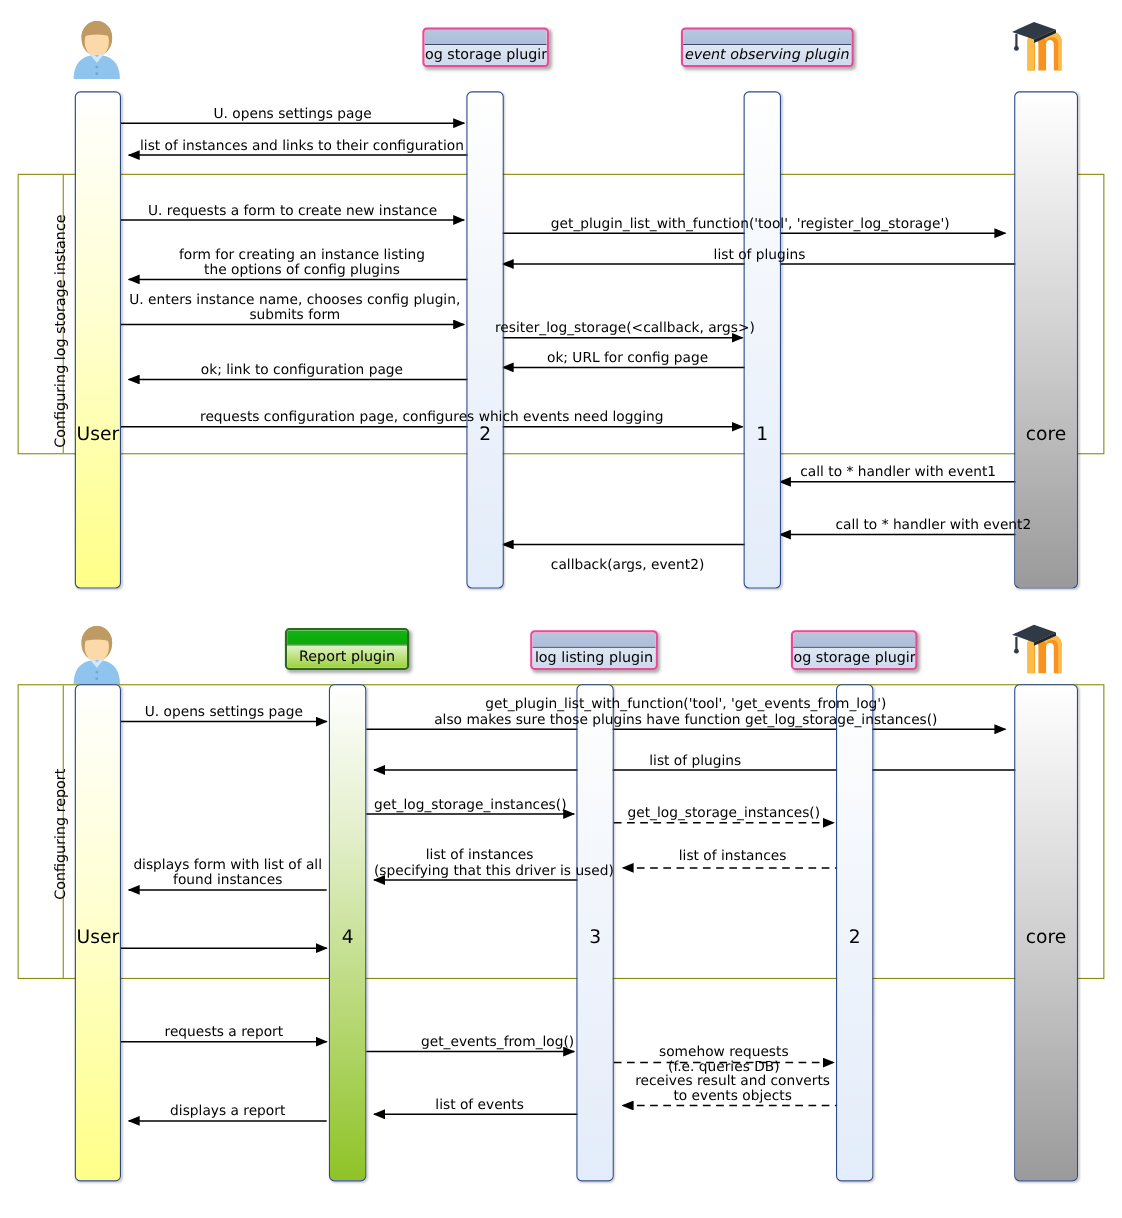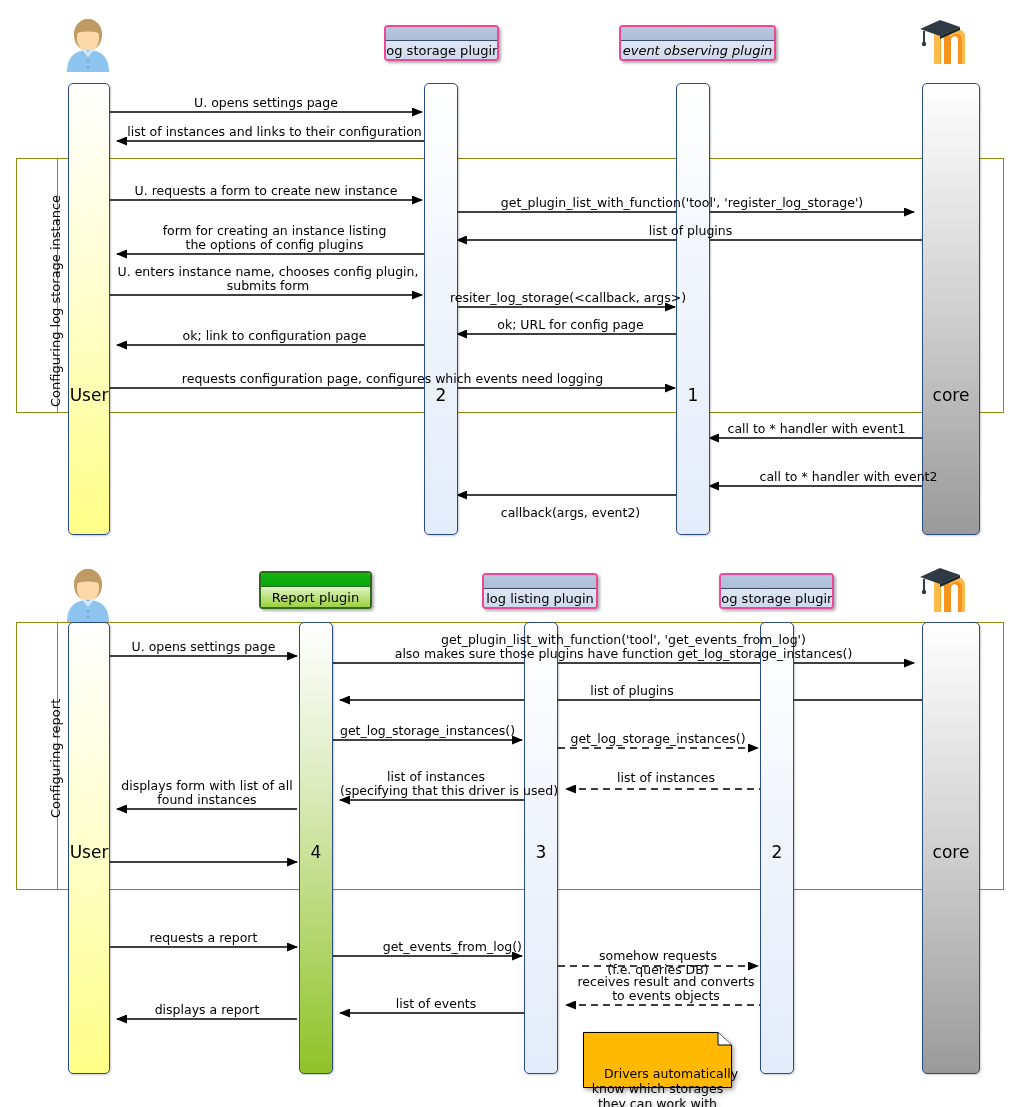--- a/index.html
+++ b/index.html
@@ -294,23 +294,14 @@
 found instances</div>
   <div class="msg" style="left:110px;top:931px;width:187px;">requests a report</div>
   <div class="msg" style="left:333px;top:940px;width:189px;text-align:right;">get_events_from_log()</div>
   <div class="msg" style="left:558px;top:949px;width:200px;">somehow requests
 (f.e. queries DB)</div>
   <div class="msg" style="left:566px;top:975px;width:200px;">receives result and converts
 to events objects</div>
   <div class="msg" style="left:340px;top:997px;width:192px;">list of events</div>
   <div class="msg" style="left:117px;top:1003px;width:180px;">displays a report</div>
 
-  <div class="note" style="left:583px;top:1032px;width:149px;height:56px;">
-    <svg class="notebg" viewBox="0 0 149 56" preserveAspectRatio="none" xmlns="http://www.w3.org/2000/svg">
-      <path d="M0.5,0.5 H135 L148.5,13 V55.5 H0.5 Z" fill="#ffb900" stroke="#000000" stroke-width="1"></path>
-      <path d="M135,0.5 V13 H148.5" fill="#ffffff" stroke="#000000" stroke-width="1"></path>
-    </svg>
-    <span class="ntxt">Drivers automatically
-know which storages
-they can work with</span>
-  </div>
 
 </div>
 
 </body></html>

